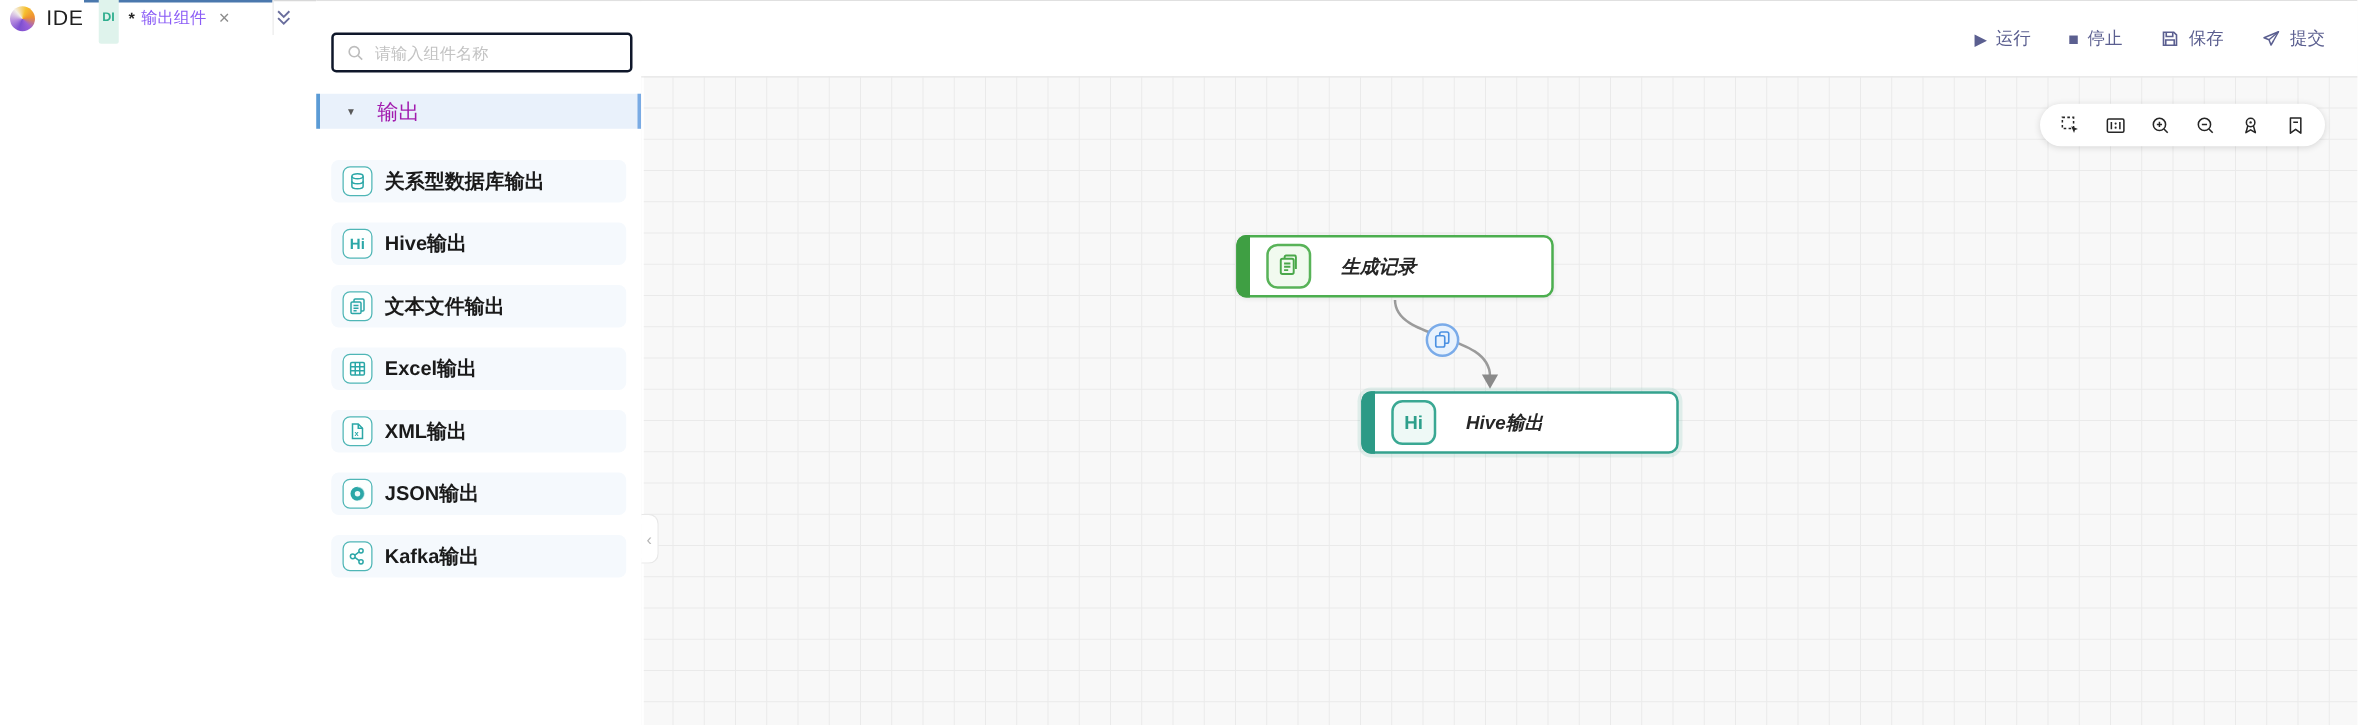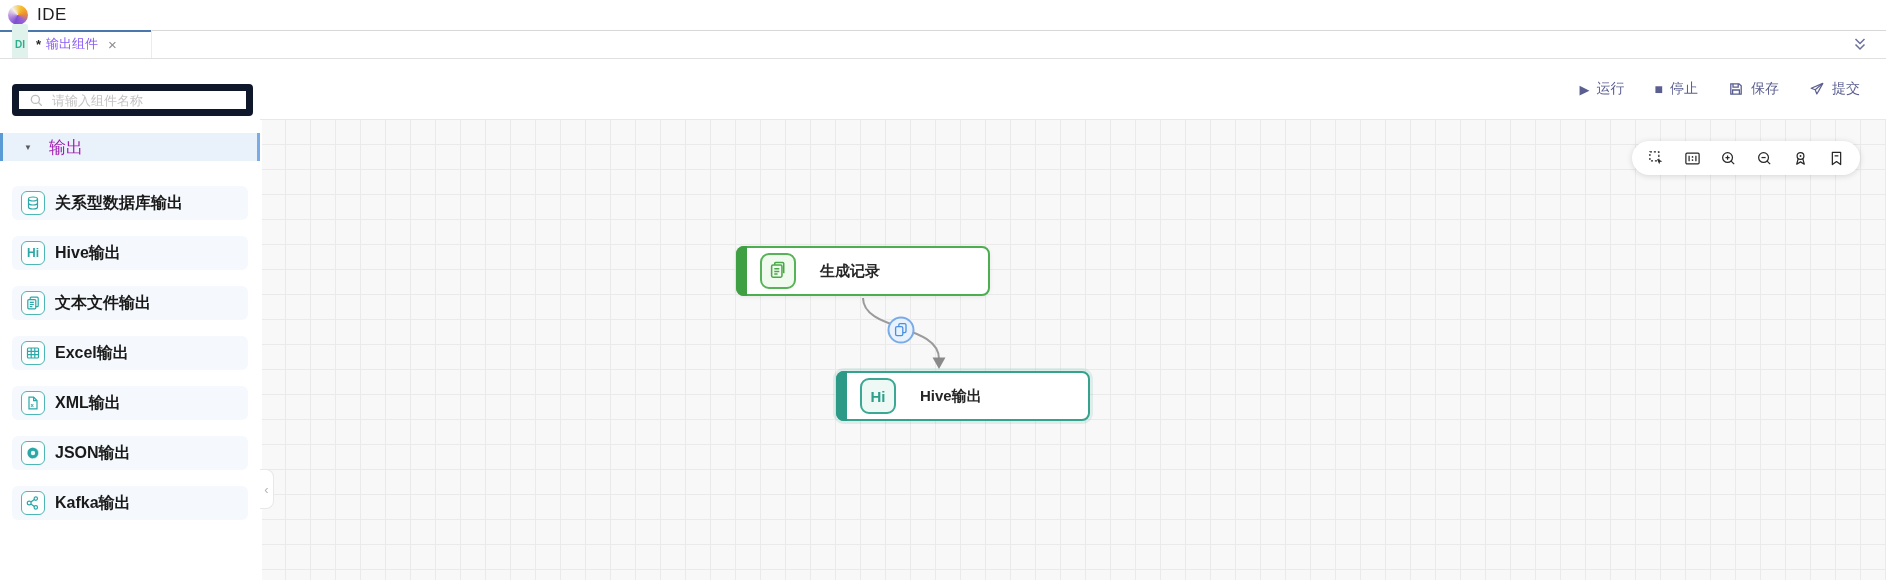--- a/index.html
+++ b/index.html
@@ -1,18 +1,18 @@
 <!DOCTYPE html>
 <html style="--tab-indicator: #4a78ad; --badge-teal: #2fae8e; --item-icon-teal: #2ba7a7; --section-blue: #5b9bd5; --action-text: #5b5f90; --node-green: #4cae4f; --node-green-accent: #3f9f43; --node-teal: #35a28e; --node-teal-accent: #2c9a86; --edge-gray: #9b9b9b; --edge-badge-blue: #4a90e2;"><head>
 <meta charset="utf-8">
 <style>
   * { margin:0; padding:0; box-sizing:border-box; }
   html,body { width:1886px; height:580px; overflow:hidden; background:#fff;
               font-family:"Liberation Sans", sans-serif; }
-  .page { width:1886px; height:580px; display:flex; flex-direction:column; }
+  .page { width:1886px; height:580px; display:flex; flex-direction:row; }
 
   
   .app-header { height:30px; display:flex; align-items:center; padding-left:8px; gap:9px; background:#fff; }
   .logo { width:20px; height:20px; border-radius:50%;
           background:conic-gradient(from 200deg at 50% 50%, #7c4fd0, #b88fe0, #f3efe8, #f6c02e, #ef9030, #9a5fd8, #7c4fd0); }
   .app-title { font-size:17px; color:#1f1f1f; letter-spacing:.5px; }
 
   
   .tabbar { height:28px; display:flex; align-items:stretch; box-shadow:inset 0 1px 0 #d8d8d8; background:#fff; }
   .tab { display:flex; align-items:center; padding:0 13px 0 12px; min-width:152px;
@@ -22,21 +22,21 @@
   .tab-dirty { font-size:13px; color:#262626; margin-right:5px; font-weight:bold; }
   .tab-label { font-size:13px; color:#8b5cf6; white-space:nowrap; }
   .tab-close { margin-left:10px; color:#8c8c8c; font-size:15px; line-height:1; cursor:pointer; }
   .tab-collapse { margin-left:auto; display:flex; align-items:center; padding-right:18px; cursor:pointer; }
 
   
   .body { flex:1; min-height:0; display:flex; border-top:1px solid #e0e0e0; position:relative; }
 
   
   .sidebar { width:260px; flex-shrink:0; background:#fff; position:relative; }
-  .search-box { margin:25px 7px 0 12px; height:32px; border:7px solid #0f172a; border-radius:4px;
+  .search-box { margin:25px 7px 0 12px; height:32px; border:2px solid #0f172a; border-radius:4px;
                 display:flex; align-items:center; padding:0 10px; gap:8px; background:#fff; }
   .search-box input { border:none; outline:none; flex:1; font-size:13px; color:#333; min-width:0;
                       font-family:"Liberation Sans", sans-serif; }
   .search-box input::placeholder { color:#c3c3c3; }
   .section-header { margin-top:17px; height:28px; background:#e9f1fb;
                     border-left:3px solid var(--section-blue); border-right:3px solid #7aabe4;
                     display:flex; align-items:center; padding-left:21px; gap:17px; cursor:pointer; }
   .section-caret { font-size:8px; color:#595959; }
   .section-label { font-size:17px; color:#a21caf; }
   .item-list { margin-top:25px; }
@@ -88,21 +88,21 @@
   .node-generate::before { background:var(--node-green-accent); }
   .node-hive { left:576px; top:252px; border-color:var(--node-teal);
                box-shadow:0 0 0 3px rgba(53,162,142,.12); }
   .node-hive::before { background:var(--node-teal-accent); }
   .node-icon { width:36px; height:36px; margin-left:22px; border:2px solid; border-radius:9px;
                display:flex; align-items:center; justify-content:center; z-index:1; }
   .node-generate .node-icon { border-color:#58b358; background:#f1faef; color:#4aa84a; }
   .node-hive .node-icon { border-color:#3aa893; background:#eef9f6; color:#2d9f8b; }
   .node-icon svg { width:22px; height:22px; display:block; }
   .monogram-lg { font-size:15px; font-weight:bold; }
-  .node-label { margin-left:24px; font-size:15px; font-weight:bold; color:#262626; white-space:nowrap; }
+  .node-label { margin-left:24px; font-size:15px; font-weight:bold; color:#262626; white-space:nowrap;font-style:italic; }
 </style>
 </head>
 <body>
 
 <div class="page">
 
   <div class="app-header">
     <div class="logo"></div>
     <div class="app-title">IDE</div>
   </div>

